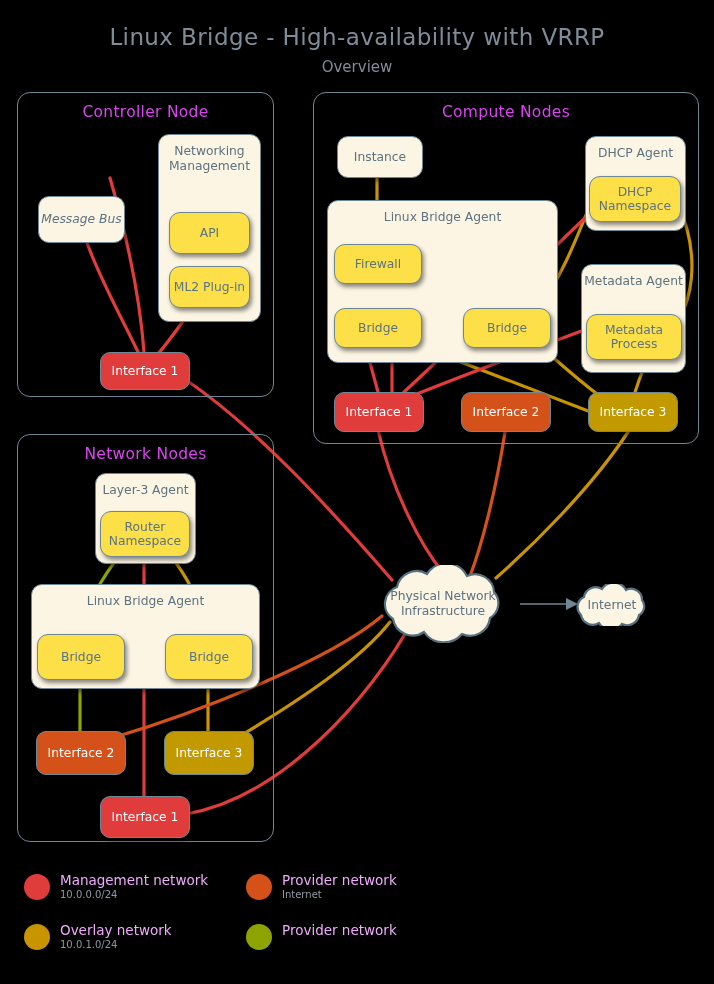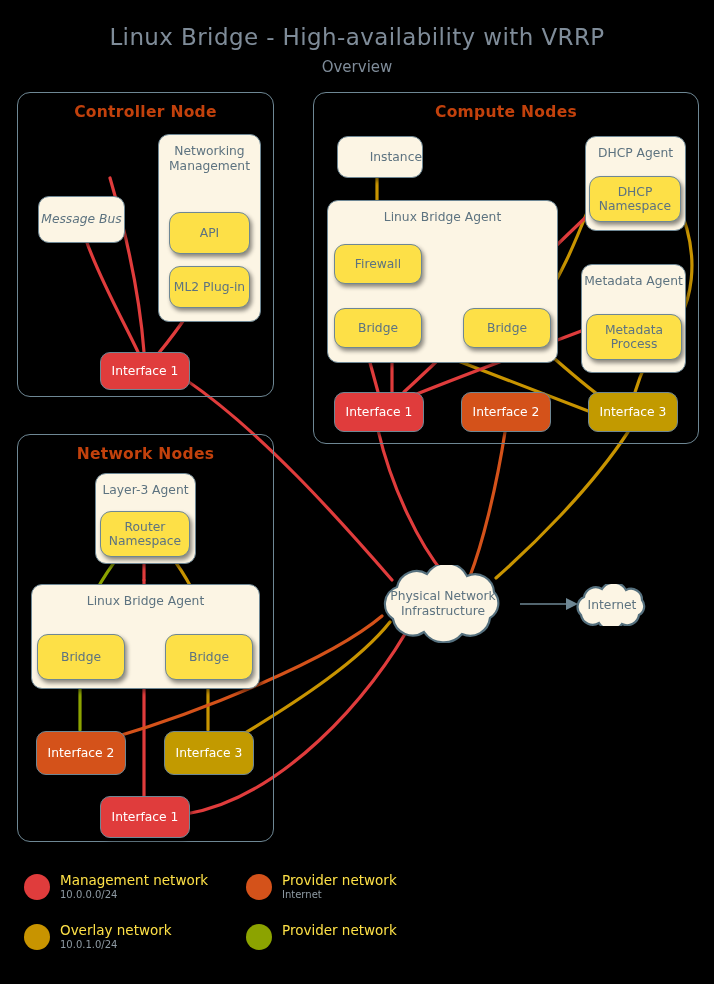--- a/index.html
+++ b/index.html
@@ -8,21 +8,21 @@
   #stage{position:absolute;left:0;top:0;width:714px;height:984px;}
   svg#wires{position:absolute;left:0;top:0;width:714px;height:984px;pointer-events:none;}
 
   .title{position:absolute;left:0;top:24px;width:714px;text-align:center;
          font-size:23px;color:#7f8c99;letter-spacing:.4px;}
   .subtitle{position:absolute;left:0;top:58px;width:714px;text-align:center;
             font-size:15px;color:#7f8c99;}
 
   .panel{position:absolute;border:1.3px solid #6e8794;border-radius:13px;background:transparent;}
   .panel-title{position:absolute;left:0;top:10px;width:100%;text-align:center;
-               font-size:15.5px;color:#c2410c;letter-spacing:.3px;font-weight:bold;}
+               font-size:15.5px;color:#d946ef;letter-spacing:.3px;}
 
   .box{position:absolute;border:1.4px solid #6e8794;border-radius:11px;
        background:#fcf5e4;color:#5d7380;font-size:12.3px;line-height:1.18;
        display:flex;align-items:center;justify-content:center;text-align:center;
        box-shadow:2px 3px 4px rgba(0,0,0,.45);z-index:3;}
   .box.inner{background:#fde047;z-index:4;justify-content:center;}
   .box.group{align-items:flex-start;padding-top:9px;z-index:2;}
   .box.group>.glabel{width:100%;text-align:center;}
 
   .iface{position:absolute;border:1.4px solid #6e8794;border-radius:10px;
@@ -32,21 +32,21 @@
   .cloudwrap{position:absolute;z-index:5;}
   .cloudwrap svg{display:block;filter:drop-shadow(2px 3px 3px rgba(0,0,0,.45));}
   .cloudlabel{position:absolute;left:0;top:0;width:100%;height:100%;
               display:flex;align-items:center;justify-content:center;text-align:center;
               font-size:12.3px;color:#5d7380;line-height:1.2;}
 
   .legend{position:absolute;left:24px;top:874px;width:420px;}
   .lg-item{position:absolute;}
   .lg-dot{position:absolute;left:0;top:0;width:26px;height:26px;border-radius:50%;}
   .lg-txt{position:absolute;left:36px;top:-2px;}
-  .lg-main{font-size:13.5px;color:#fde047;white-space:nowrap;}
+  .lg-main{font-size:13.5px;color:#f0abfc;white-space:nowrap;}
   .lg-sub{font-size:10px;color:#8e9aa3;margin-top:1px;white-space:nowrap;}
 </style>
 </head>
 <body>
 
 <div id="stage">
 
   <div class="title">Linux Bridge - High-availability with VRRP</div>
   <div class="subtitle">Overview</div>
 
@@ -127,21 +127,21 @@
   <div class="box inner" style="left:169px;top:266px;width:79px;height:40px;">
     <span>ML2 Plug-in</span>
   </div>
   <div class="iface" style="left:100px;top:352px;width:88px;height:36px;background:#e03c3c;">
     <span>Interface 1</span>
   </div>
 
   <div class="panel" style="left:313px;top:92px;width:384px;height:350px;">
     <div class="panel-title">Compute Nodes</div>
   </div>
-  <div class="box" style="left:337px;top:136px;width:84px;height:40px;justify-content:flex-end;">
+  <div class="box" style="left:337px;top:136px;width:84px;height:40px;">
     <span>Instance</span>
   </div>
   <div class="box group" style="left:327px;top:200px;width:229px;height:152px;">
     <span class="glabel">Linux Bridge Agent</span>
   </div>
   <div class="box inner" style="left:334px;top:244px;width:86px;height:38px;">
     <span>Firewall</span>
   </div>
   <div class="box inner" style="left:334px;top:308px;width:86px;height:38px;">
     <span>Bridge</span>

